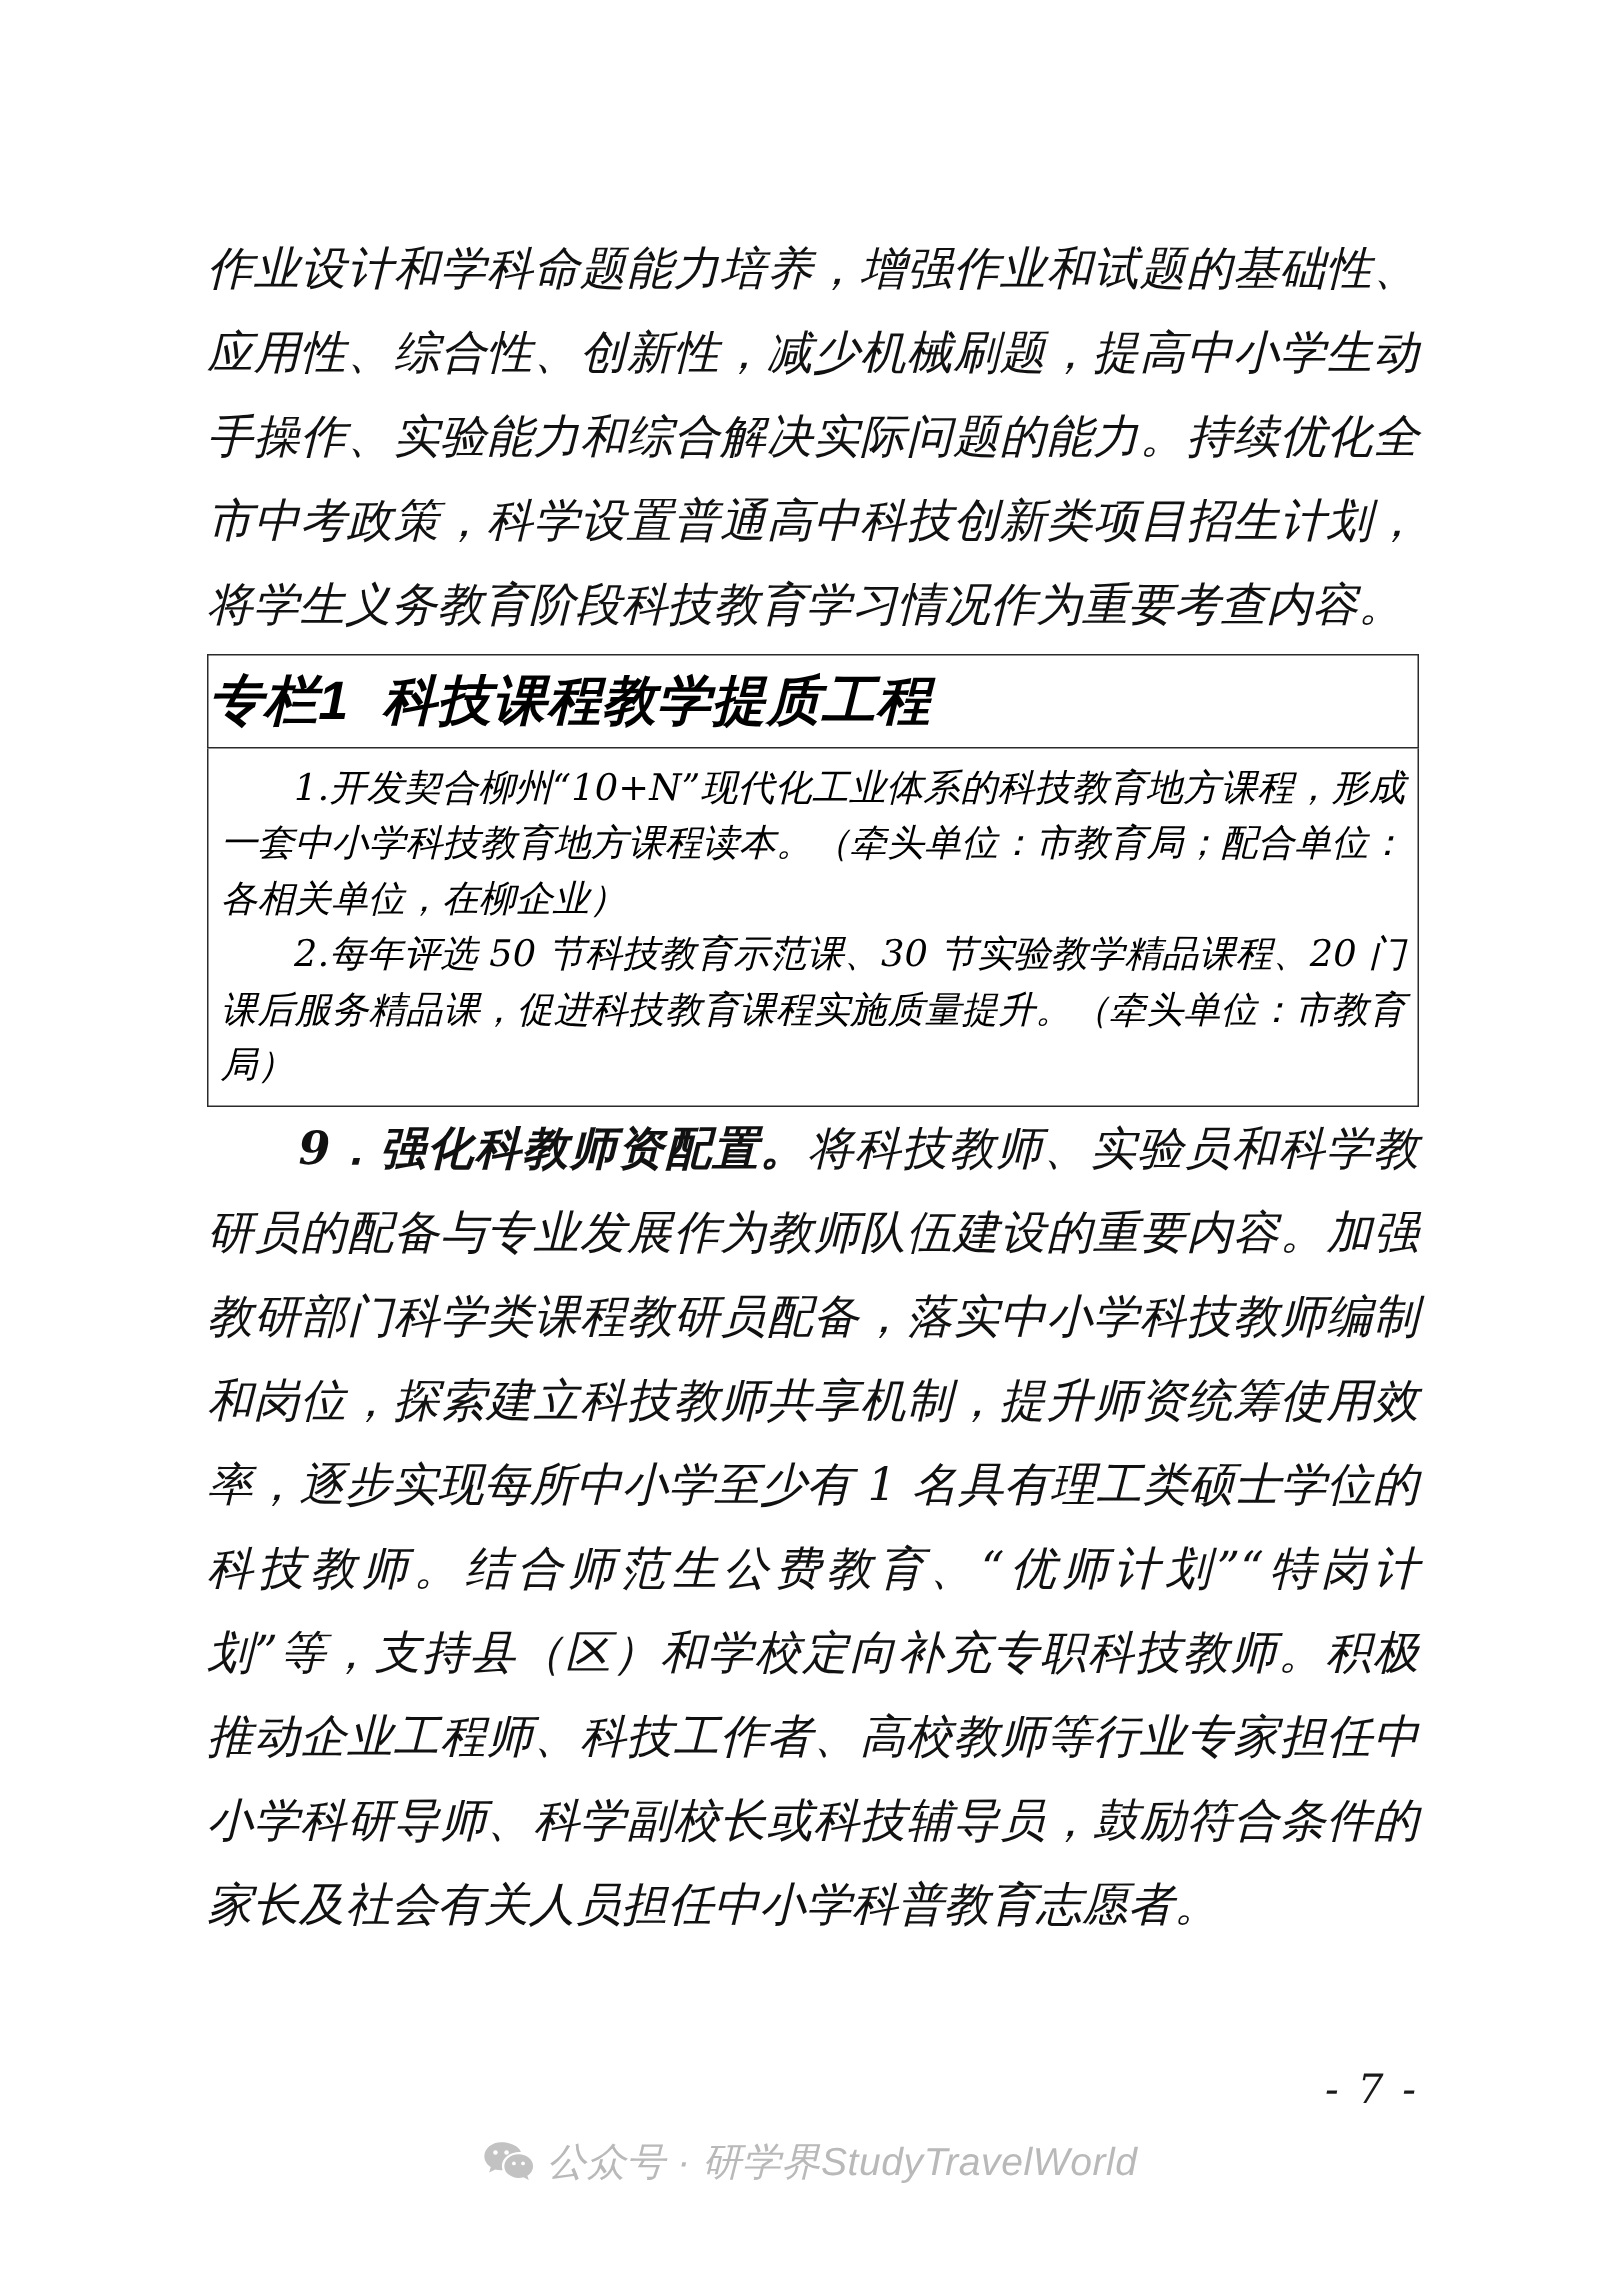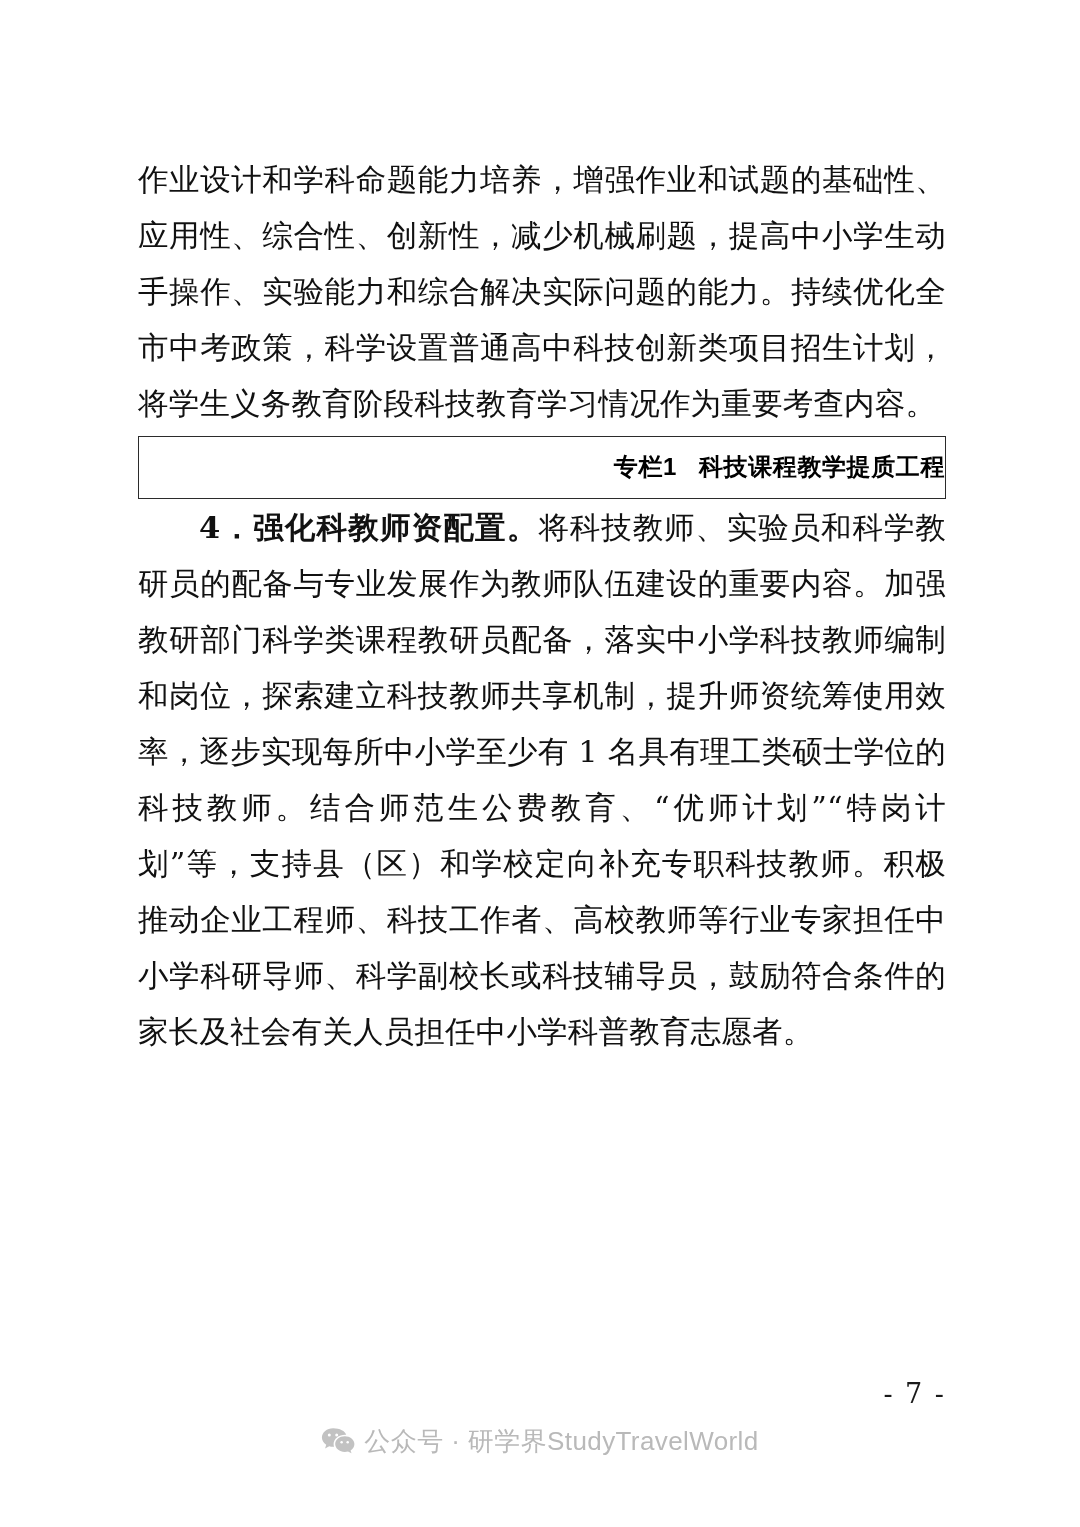--- a/index.html
+++ b/index.html
@@ -17,20 +17,21 @@
     -webkit-font-smoothing: antialiased;
   }
 
   .page {
     position: absolute;
     left: 0;
     top: 0;
     width: 1080px;
     height: 1527px;
     background: #ffffff;
+    font-style: italic;
   }
 
   
   .content {
     position: absolute;
     left: 138px;
     top: 152px;
     width: 808px;
   }
 
@@ -56,23 +57,23 @@
   
   .callout {
     margin: 4px 0 0 0;
     border: 1.6px solid #2b2b2b;
     border-collapse: collapse;
     width: 808px;
     background: #ffffff;
   }
   .callout-head {
     border-bottom: 1.4px solid #2b2b2b;
-    text-align: right;
+    text-align: left;
     padding: 13px 0 14px 0;
-    font-size: 24px;
+    font-size: 36px;
     font-weight: 700;
     line-height: 34px;
     font-family: "Liberation Sans", "DejaVu Sans", sans-serif;
     letter-spacing: 0.6px;
   }
   .callout-head .gap { display: inline-block; width: 22px; }
   .callout-body {
     padding: 7px 8px 9px 8px;
   }
   .cal-p {
@@ -131,25 +132,31 @@
 
   <div class="content">
 
     <p class="para cont">作业设计和学科命题能力培养，增强作业和试题的基础性、应用性、综合性、创新性，减少机械刷题，提高中小学生动手操作、实验能力和综合解决实际问题的能力。持续优化全市中考政策，科学设置普通高中科技创新类项目招生计划，将学生义务教育阶段科技教育学习情况作为重要考查内容。</p>
 
     <table class="callout">
       <tbody>
           <tr>
         <td class="callout-head"><span>专栏1</span><span class="gap"></span><span>科技课程教学提质工程</span></td>
       </tr>
+      <tr>
+        <td class="callout-body">
+          <p class="cal-p">1.开发契合柳州“10+N”现代化工业体系的科技教育地方课程，形成一套中小学科技教育地方课程读本。（牵头单位：市教育局；配合单位：各相关单位，在柳企业）</p>
+          <p class="cal-p">2.每年评选 50 节科技教育示范课、30 节实验教学精品课程、20 门课后服务精品课，促进科技教育课程实施质量提升。（牵头单位：市教育局）</p>
+        </td>
+      </tr>
     </tbody>
       </table>
 
 
-    <p class="para indent"><span class="strong-run">4．强化科教师资配置。</span><span>将科技教师、实验员和科学教研员的配备与专业发展作为教师队伍建设的重要内容。加强教研部门科学类课程教研员配备，落实中小学科技教师编制和岗位，探索建立科技教师共享机制，提升师资统筹使用效率，逐步实现每所中小学至少有 1 名具有理工类硕士学位的科技教师。结合师范生公费教育、“优师计划”“特岗计划”等，支持县（区）和学校定向补充专职科技教师。积极推动企业工程师、科技工作者、高校教师等行业专家担任中小学科研导师、科学副校长或科技辅导员，鼓励符合条件的家长及社会有关人员担任中小学科普教育志愿者。</span></p>
+    <p class="para indent"><span class="strong-run">9．强化科教师资配置。</span><span>将科技教师、实验员和科学教研员的配备与专业发展作为教师队伍建设的重要内容。加强教研部门科学类课程教研员配备，落实中小学科技教师编制和岗位，探索建立科技教师共享机制，提升师资统筹使用效率，逐步实现每所中小学至少有 1 名具有理工类硕士学位的科技教师。结合师范生公费教育、“优师计划”“特岗计划”等，支持县（区）和学校定向补充专职科技教师。积极推动企业工程师、科技工作者、高校教师等行业专家担任中小学科研导师、科学副校长或科技辅导员，鼓励符合条件的家长及社会有关人员担任中小学科普教育志愿者。</span></p>
 
 
   </div>
 
   <div class="page-number">- 7 -</div>
 
   <div class="footer">
     <span class="wechat-icon">
       <svg viewBox="0 0 34 30" width="34" height="30" aria-hidden="true">
         <path d="M12.2 1.2C5.9 1.2 0.9 5.4 0.9 10.5c0 2.9 1.7 5.5 4.3 7.2L4.1 21.4l4.1-2.1c1.2 0.35 2.5 0.55 3.9 0.55 0.33 0 0.65-0.01 0.97-0.03-0.3-0.88-0.46-1.8-0.46-2.75 0-5.3 5.2-9.4 11.5-9.4 0.38 0 0.76 0.02 1.13 0.05C24.2 4.1 18.8 1.2 12.2 1.2z" fill="#c2c2c2"></path>

